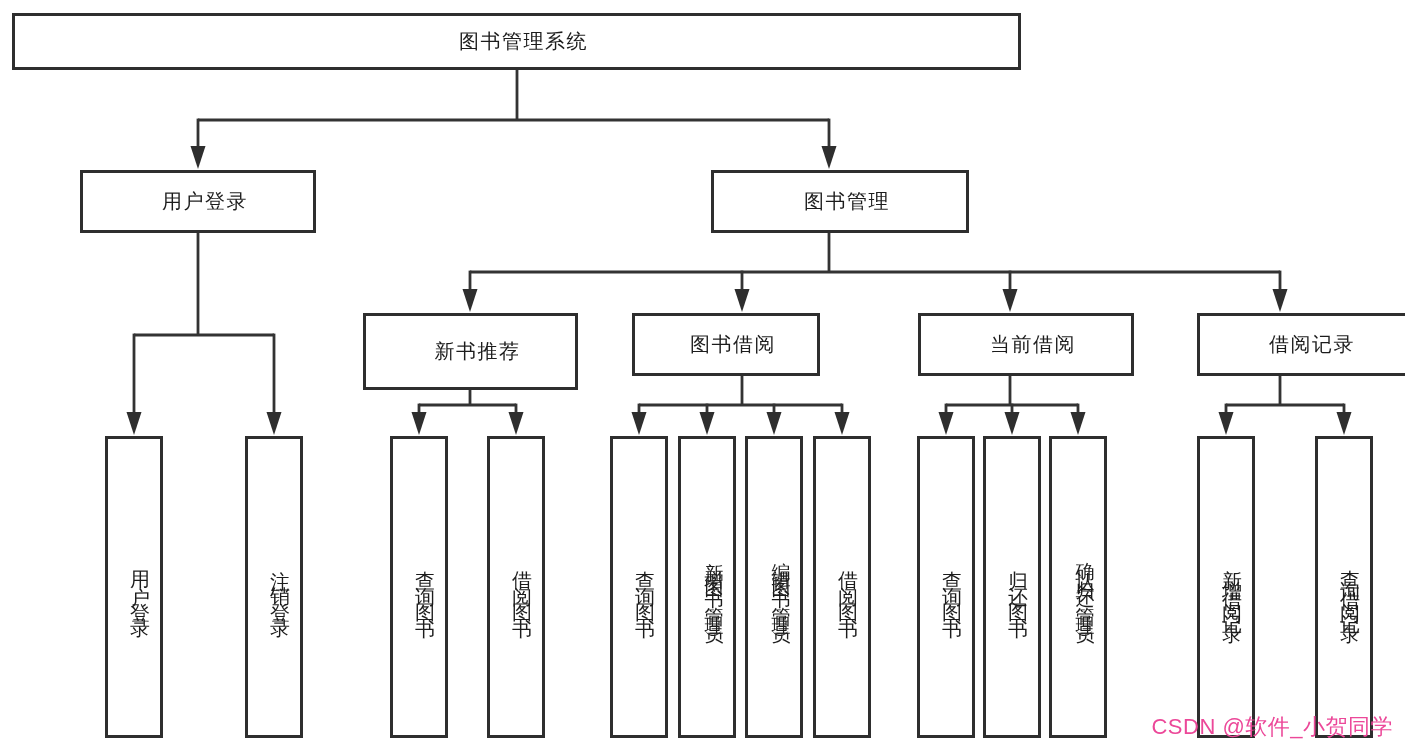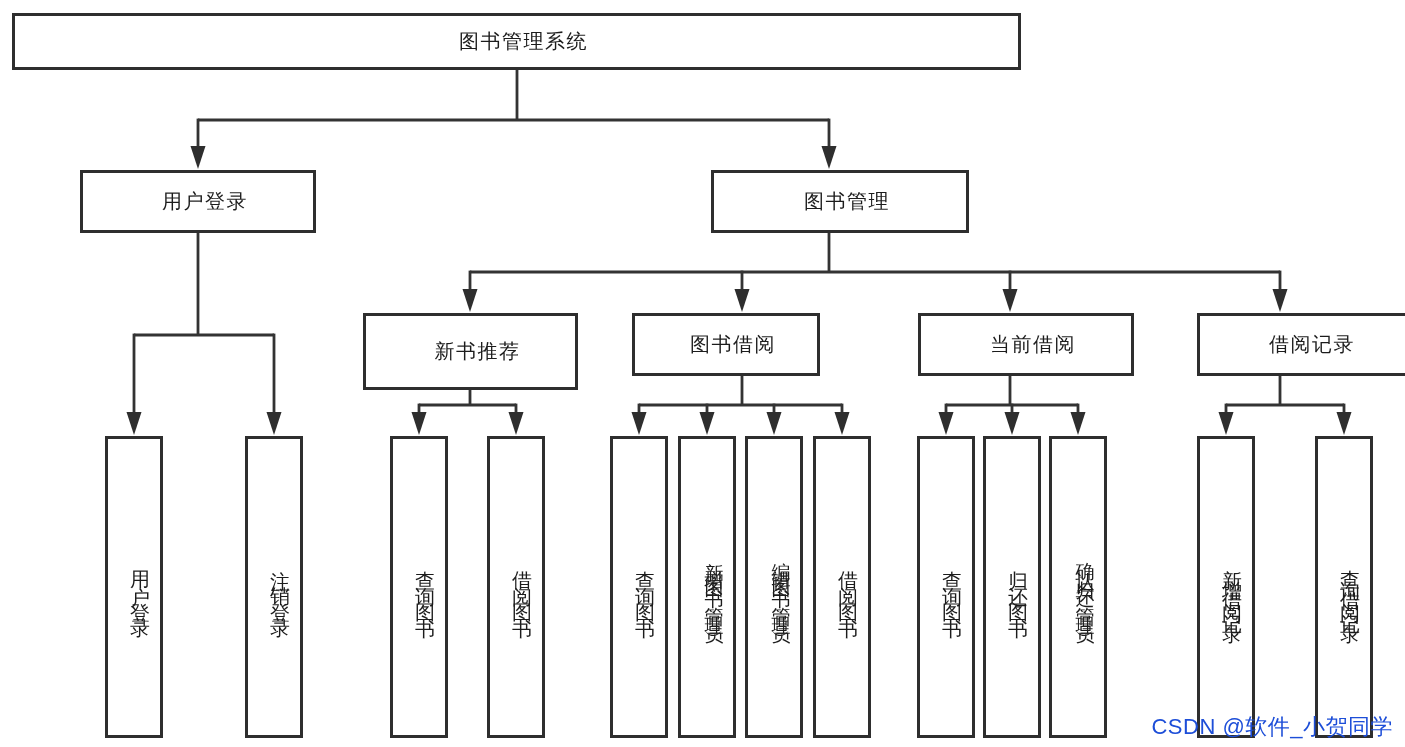--- a/index.html
+++ b/index.html
@@ -29,21 +29,21 @@
   .len4{letter-spacing:16px;}
   .len6{letter-spacing:11px;}
   .len9{letter-spacing:9px;font-size:19px;}
   #l-a1{left:105px;} #l-a2{left:245px;}
   #l-b1{left:390px;} #l-b2{left:487px;}
   #l-c1{left:610px;} #l-c2{left:678px;} #l-c3{left:745px;} #l-c4{left:813px;}
   #l-d1{left:917px;} #l-d2{left:983px;} #l-d3{left:1049px;}
   #l-e1{left:1197px;} #l-e2{left:1315px;}
   #watermark{
     position:absolute;right:12px;top:712px;z-index:3;
-    font-size:22px;color:#1d4ed8;letter-spacing:0.5px;white-space:nowrap;
+    font-size:22px;color:#ec4899;letter-spacing:0.5px;white-space:nowrap;
   }
   .cline{stroke:#333333;stroke-width:2.8;fill:none;}
   .ahead{fill:#2e2e2e;stroke:none;}
 </style>
 </head>
 <body>
 
 <svg id="connectors" width="1405" height="747" viewBox="0 0 1405 747">
   <g>
     <path class="cline" d="M517 70 V 120"></path>

